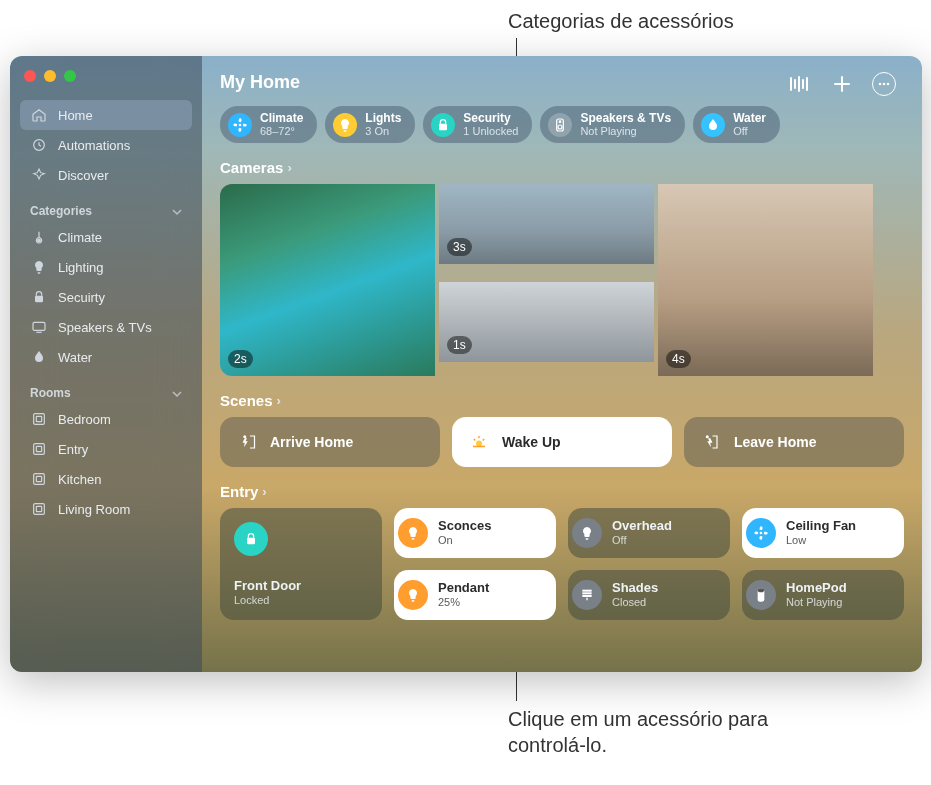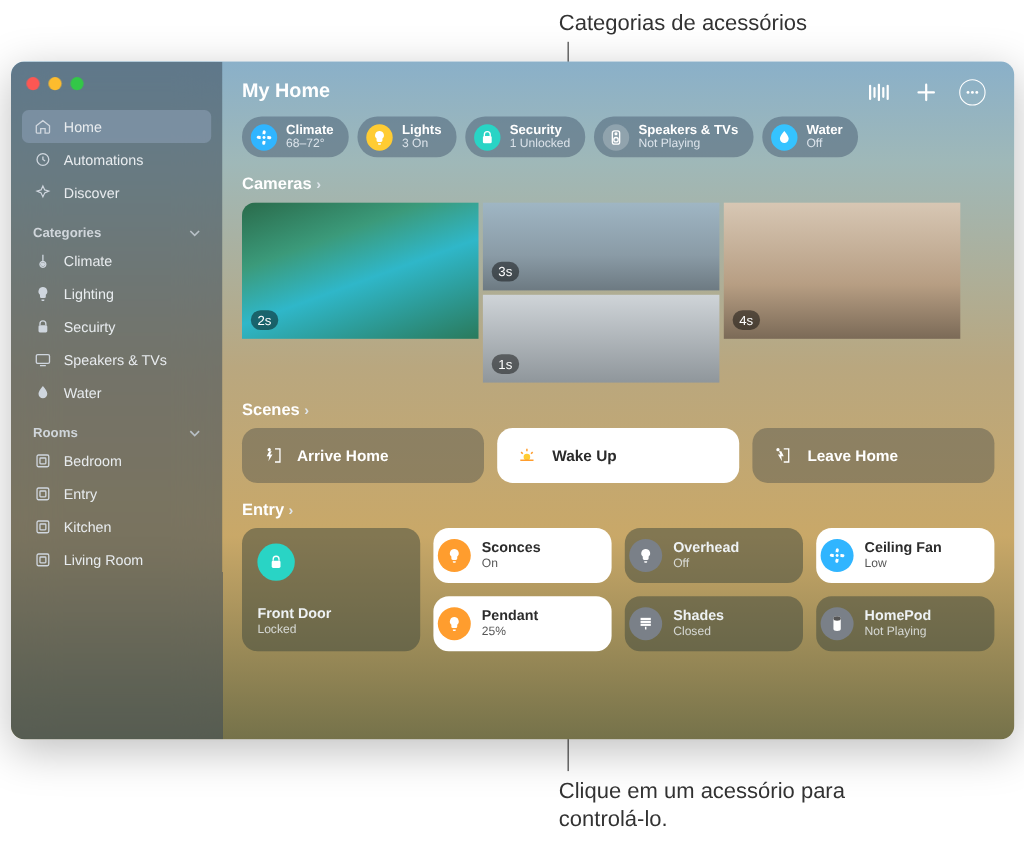--- a/index.html
+++ b/index.html
@@ -63,21 +63,21 @@
   .chip .txt { display:flex; flex-direction:column; line-height:1.1; }
   .chip .t1 { font-size:12px; font-weight:600; }
   .chip .t2 { font-size:11px; color:#dbe3ea; }
 
   .section-head { display:flex; align-items:center; gap:4px; margin-top:16px; margin-bottom:8px; font-weight:700; font-size:15px; cursor:pointer;}
   .section-head .caret { font-size:13px; color:#dfe6ec; }
 
   
   .cameras { display:grid; grid-template-columns: 215px 215px 215px; gap:4px; border-radius:12px; overflow:hidden; }
   .cam { position:relative; height:80px; }
-  .cam.big { grid-row: span 2; height:124px; }
+  .cam.big { grid-row: span 2; height:192px; }
   .cam .badge { position:absolute; left:8px; bottom:8px; font-size:12px; background:rgba(0,0,0,.45); padding:2px 6px; border-radius:10px; }
   .cam-pool { background: linear-gradient(160deg,#2a6b4b,#3b9a7a 30%,#2fb7c9 55%,#2a7a5c); }
   .cam-street { background: linear-gradient(180deg,#9fb6c4,#8a9ba6 60%,#6d7a82); }
   .cam-garage { background: linear-gradient(180deg,#cfd4d8 0%, #8f969b 100%); }
   .cam-living { background: linear-gradient(180deg,#d7c7b4,#b79e83 60%,#7b6a57); }
 
   
   .scenes { display:flex; gap:12px; }
   .scene {
     flex:1; display:flex; align-items:center; gap:12px;

